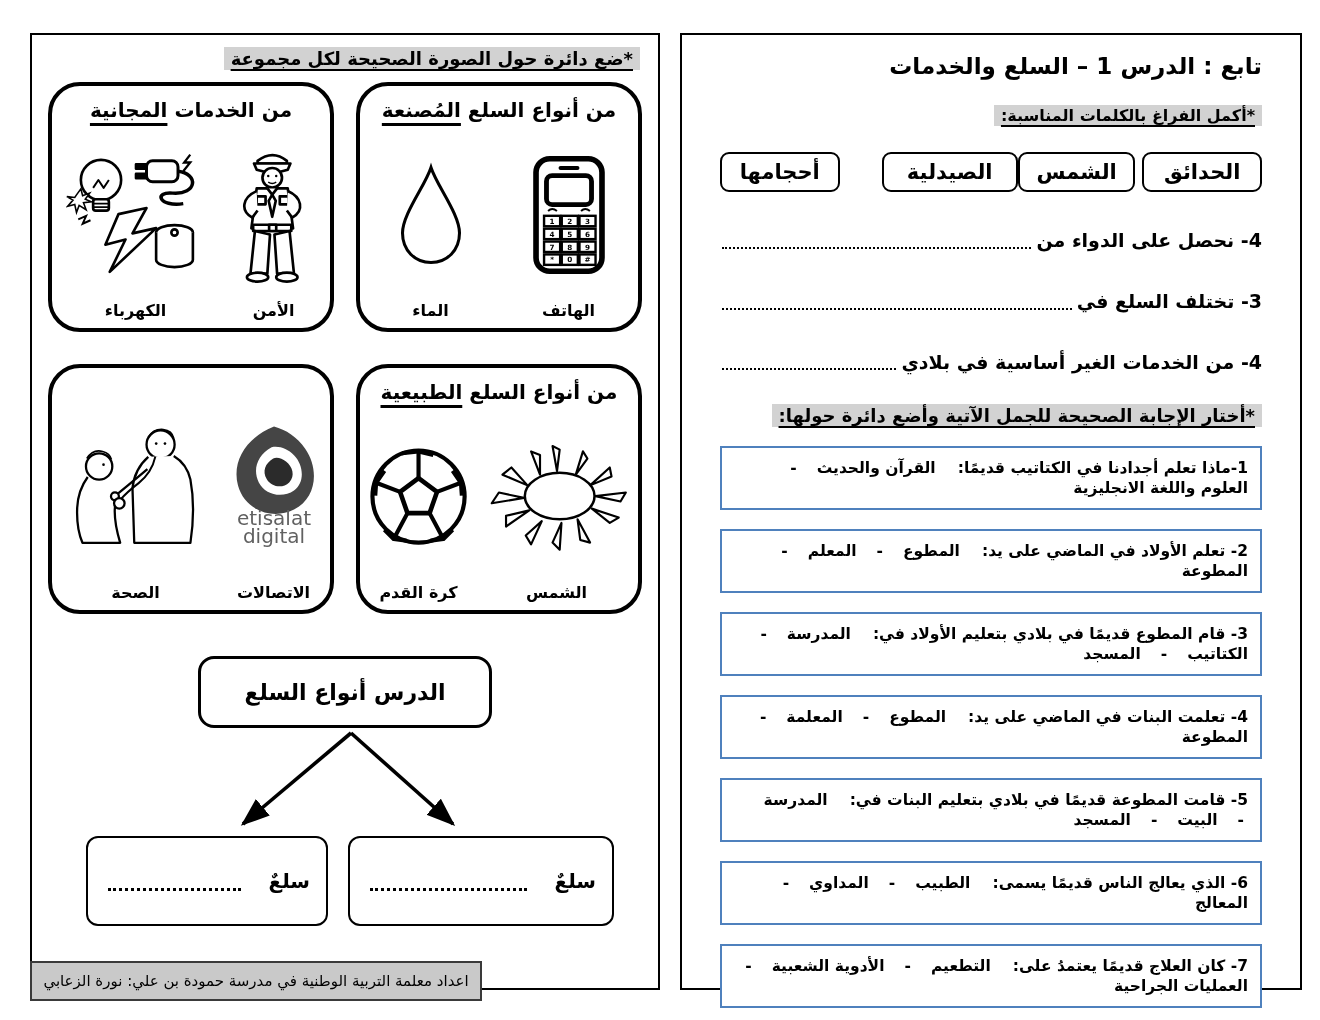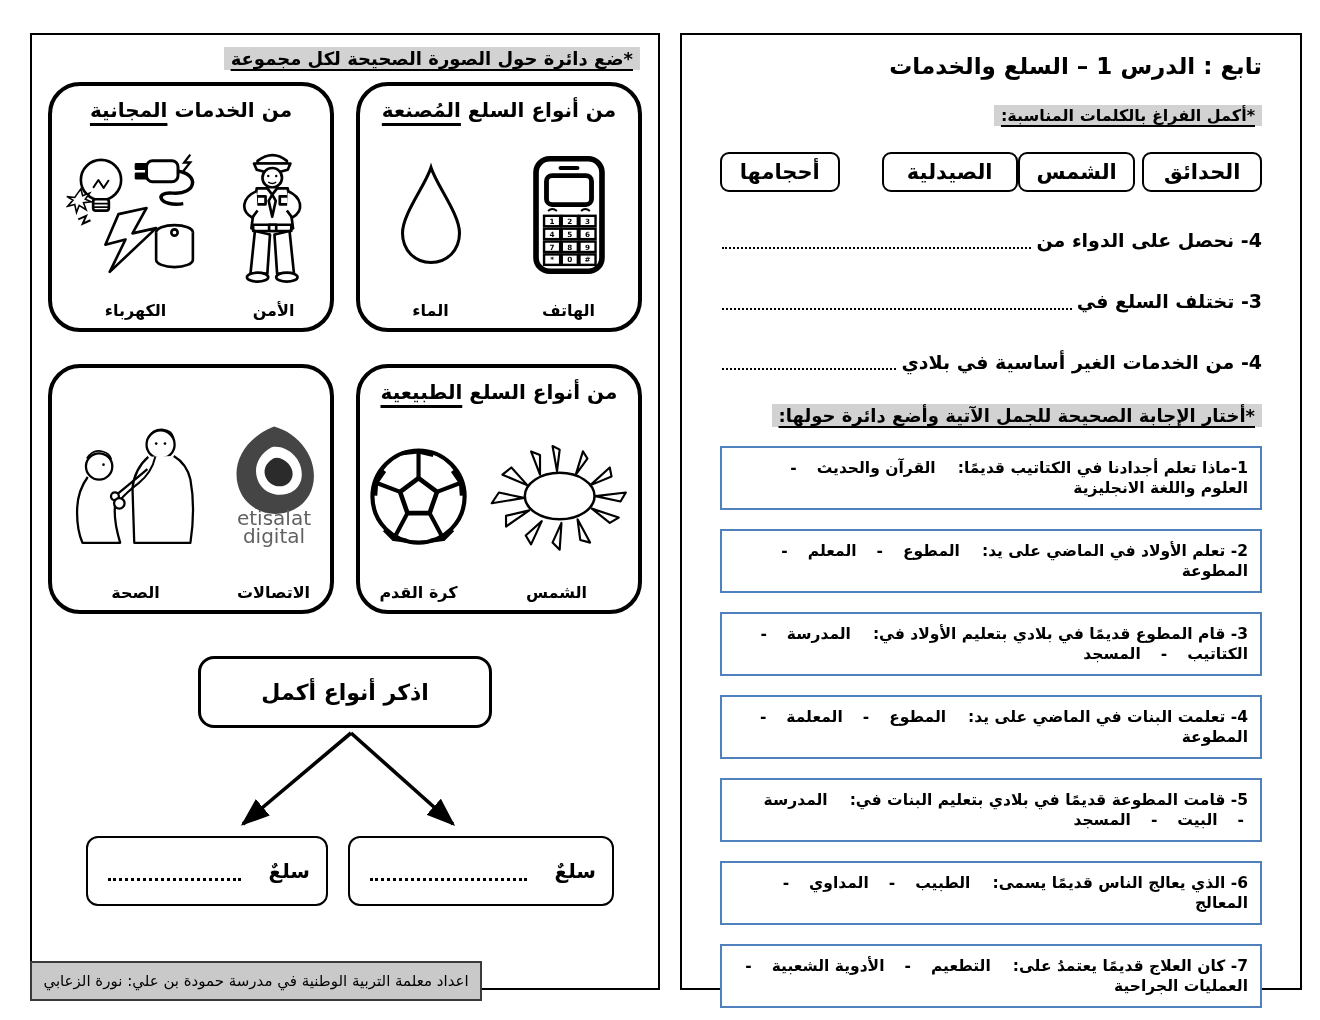--- a/index.html
+++ b/index.html
@@ -44,21 +44,21 @@
   .gitems{flex:1;display:flex;justify-content:space-around;align-items:stretch;padding-top:8px;}
   .gitem{display:flex;flex-direction:column;align-items:center;justify-content:flex-end;}
   .gicon{flex:1;display:flex;align-items:center;justify-content:center;}
   .glabel{font-size:16px;margin-top:2px;}
 
   .diagram{position:relative;margin-top:42px;}
   .prompt-box{width:288px;height:66px;border:3px solid #000;border-radius:16px;margin:0 auto;
               display:flex;align-items:center;justify-content:center;font-size:22px;letter-spacing:1px;}
   .arrows{display:block;margin:0 auto;}
   .answers{display:flex;justify-content:space-between;padding:0 28px 0 38px;margin-top:0;}
-  .abox{border:2.5px solid #000;border-radius:12px;height:70px;display:flex;align-items:center;
+  .abox{border:2.5px solid #000;border-radius:12px;height:90px;display:flex;align-items:center;
         padding:6px 16px;box-sizing:border-box;font-size:20px;background:#fff;gap:24px;}
   .abox-a{width:266px;}
   .abox-b{width:242px;}
   .abox .dots{border-bottom:3px dotted #000;margin:14px 4px 0 4px;}
 
   .footer{position:absolute;left:30px;top:961px;width:452px;background:#c9c9c9;border:2px solid #3a3a3a;
           padding:9px 8px;font-size:15px;text-align:center;box-sizing:border-box;z-index:5;font-weight:normal;}
   svg text.logotxt{font-family:"DejaVu Sans",sans-serif;font-weight:normal;}
 </style>
 </head>
@@ -353,21 +353,21 @@
                   <circle cx="123" cy="29" r="1.5" fill="#000"></circle>
               </svg>
             </span>
             <div class="glabel">الصحة</div>
           </div>
         </div>
       </div>
     </div>
 
     <div class="diagram">
-      <div class="prompt-box">اذكر أنواع أكمل</div>
+      <div class="prompt-box">الدرس أنواع السلع</div>
       <svg class="arrows" width="560" height="108" viewBox="0 0 560 108">
         <defs>
           <marker id="ah" markerWidth="10" markerHeight="8" refX="7.2" refY="3" orient="auto">
             <path d="M0,0 L8,3 L0,6 Z" fill="#000"></path>
           </marker>
         </defs>
         <line x1="286" y1="5" x2="178" y2="96" stroke="#000" stroke-width="3.6" marker-end="url(#ah)"></line>
         <line x1="286" y1="5" x2="388" y2="96" stroke="#000" stroke-width="3.6" marker-end="url(#ah)"></line>
       </svg>
       <div class="answers">

